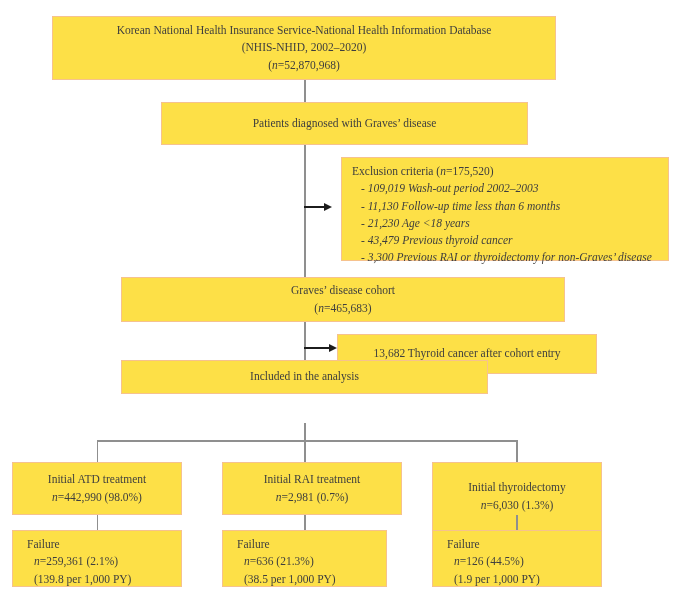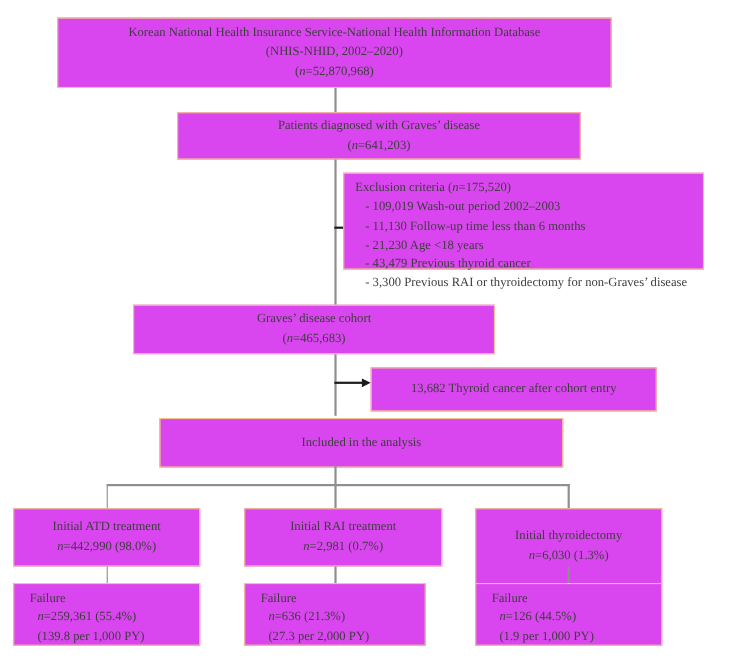--- a/index.html
+++ b/index.html
@@ -2,86 +2,85 @@
 <html><head>
 <meta charset="utf-8">
 <style>
   html,body{margin:0;padding:0;background:#ffffff;}
   .canvas{
     position:relative;width:680px;height:601px;background:#ffffff;
     font-family:"Liberation Serif","DejaVu Serif",serif;
     color:#3e3e3e;font-size:11.5px;line-height:1.5;
   }
   .box{
-    position:absolute;background:#d946ef;
+    position:absolute;background:#fde047;
     border:1.5px solid #f6c28e;box-sizing:border-box;
   }
   .center{display:flex;flex-direction:column;justify-content:center;text-align:center;}
   .leftalign{text-align:left;}
   .vline{position:absolute;width:1.5px;background:#8f8f8f;}
   .hline{position:absolute;height:1.5px;background:#8f8f8f;}
   .aline{position:absolute;height:1.5px;background:#1c1c1c;}
   .ahead{
     position:absolute;width:0;height:0;
     border-top:4px solid transparent;border-bottom:4px solid transparent;
     border-left:8px solid #1c1c1c;
   }
   .nline i{font-style:italic;}
-  .excl-items div{padding-left:9px;}
+  .excl-items div{padding-left:9px;font-style:italic;}
   .fail .l2,.fail .l3{padding-left:7px;}
 </style>
 </head>
 <body>
 
 <div class="canvas">
 
   <div class="box center" style="left:52px;top:16px;width:504px;height:64px;">
     <div>Korean National Health Insurance Service-National Health Information Database</div>
     <div>(NHIS-NHID, 2002–2020)</div>
     <div class="nline"><span>(</span><i>n</i><span>=52,870,968)</span></div>
   </div>
 
   <div class="vline" style="left:304px;top:80px;height:22px;"></div>
 
   <div class="box center" style="left:121px;top:102px;width:367px;height:43px;margin-left:40px;">
     <div>Patients diagnosed with Graves’ disease</div>
-    <div class="nline"><span>(</span><i>n</i><span>=641,203)</span></div>
   </div>
 
   <div class="vline" style="left:304px;top:145px;height:132px;"></div>
 
   <div class="aline" style="left:304px;top:206px;width:21px;"></div>
   <div class="ahead" style="left:324px;top:203px;"></div>
 
-  <div class="box leftalign" style="left:312px;top:157px;width:328px;height:88px;padding:5px 6px 5px 10px;">
+  <div class="box leftalign" style="left:341px;top:157px;width:328px;height:104px;padding:5px 6px 5px 10px;">
     <div class="nline"><span>Exclusion criteria (</span><i>n</i><span>=175,520)</span></div>
     <div class="excl-items">
       <div>- 109,019 Wash-out period 2002–2003</div>
       <div>- 11,130 Follow-up time less than 6 months</div>
       <div>- 21,230 Age &lt;18 years</div>
       <div>- 43,479 Previous thyroid cancer</div>
       <div>- 3,300 Previous RAI or thyroidectomy for non-Graves’ disease</div>
     </div>
   </div>
 
-  <div class="box center" style="left:121px;top:277px;width:329px;height:45px;">
+  <div class="box center" style="left:121px;top:277px;width:444px;height:45px;">
     <div>Graves’ disease cohort</div>
     <div class="nline"><span>(</span><i>n</i><span>=465,683)</span></div>
   </div>
 
   <div class="vline" style="left:304px;top:322px;height:56px;"></div>
 
   <div class="aline" style="left:304px;top:347px;width:26px;"></div>
   <div class="ahead" style="left:329px;top:344px;"></div>
 
   <div class="box center" style="left:337px;top:334px;width:260px;height:40px;">
     <div>13,682 Thyroid cancer after cohort entry</div>
   </div>
 
-  <div class="box center" style="left:121px;top:380px;width:367px;height:45px;margin-left:24px;">
+  <div class="box center" style="left:121px;top:360px;width:367px;height:34px;">
     <div>Included in the analysis</div>
   </div>
 
   <div class="vline" style="left:304px;top:423px;height:18px;"></div>
   <div class="hline" style="left:96.5px;top:440px;width:421px;"></div>
   <div class="vline" style="left:96.5px;top:440px;height:22px;"></div>
   <div class="vline" style="left:304px;top:440px;height:22px;"></div>
   <div class="vline" style="left:516px;top:440px;height:22px;"></div>
 
   <div class="box center" style="left:12px;top:462px;width:170px;height:53px;">
@@ -96,27 +95,27 @@
     <div>Initial thyroidectomy</div>
     <div class="nline"><i>n</i><span>=6,030 (1.3%)</span></div>
   </div>
 
   <div class="vline" style="left:96.5px;top:515px;height:15px;"></div>
   <div class="vline" style="left:304px;top:515px;height:15px;"></div>
   <div class="vline" style="left:516px;top:515px;height:15px;"></div>
 
   <div class="box leftalign fail" style="left:12px;top:530px;width:170px;height:57px;padding:5px 4px 4px 14px;">
     <div class="l1">Failure</div>
-    <div class="nline l2"><i>n</i><span>=259,361 (55.4%)</span></div>
+    <div class="nline l2"><i>n</i><span>=259,361 (2.1%)</span></div>
     <div class="l3">(139.8 per 1,000 PY)</div>
   </div>
   <div class="box leftalign fail" style="left:222px;top:530px;width:165px;height:57px;padding:5px 4px 4px 14px;">
     <div class="l1">Failure</div>
     <div class="nline l2"><i>n</i><span>=636 (21.3%)</span></div>
-    <div class="l3">(27.3 per 2,000 PY)</div>
+    <div class="l3">(38.5 per 1,000 PY)</div>
   </div>
   <div class="box leftalign fail" style="left:432px;top:530px;width:170px;height:57px;padding:5px 4px 4px 14px;">
     <div class="l1">Failure</div>
     <div class="nline l2"><i>n</i><span>=126 (44.5%)</span></div>
     <div class="l3">(1.9 per 1,000 PY)</div>
   </div>
 
 </div>
 
 </body></html>

